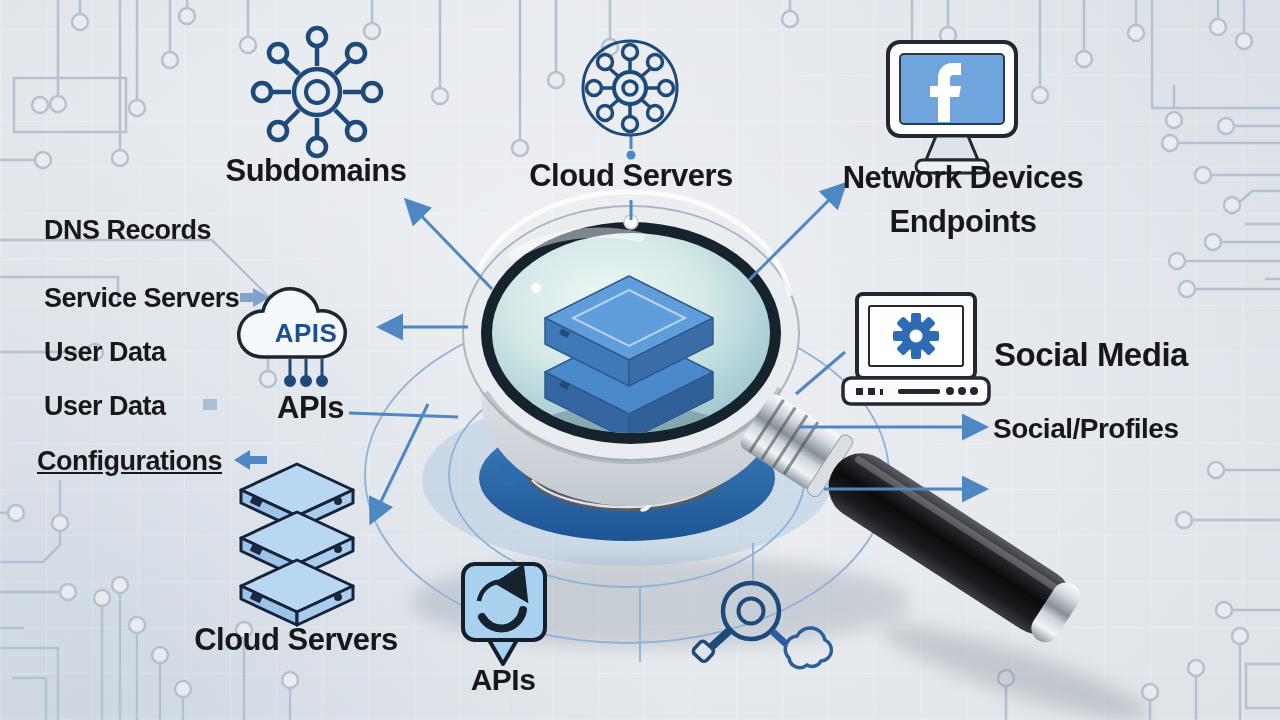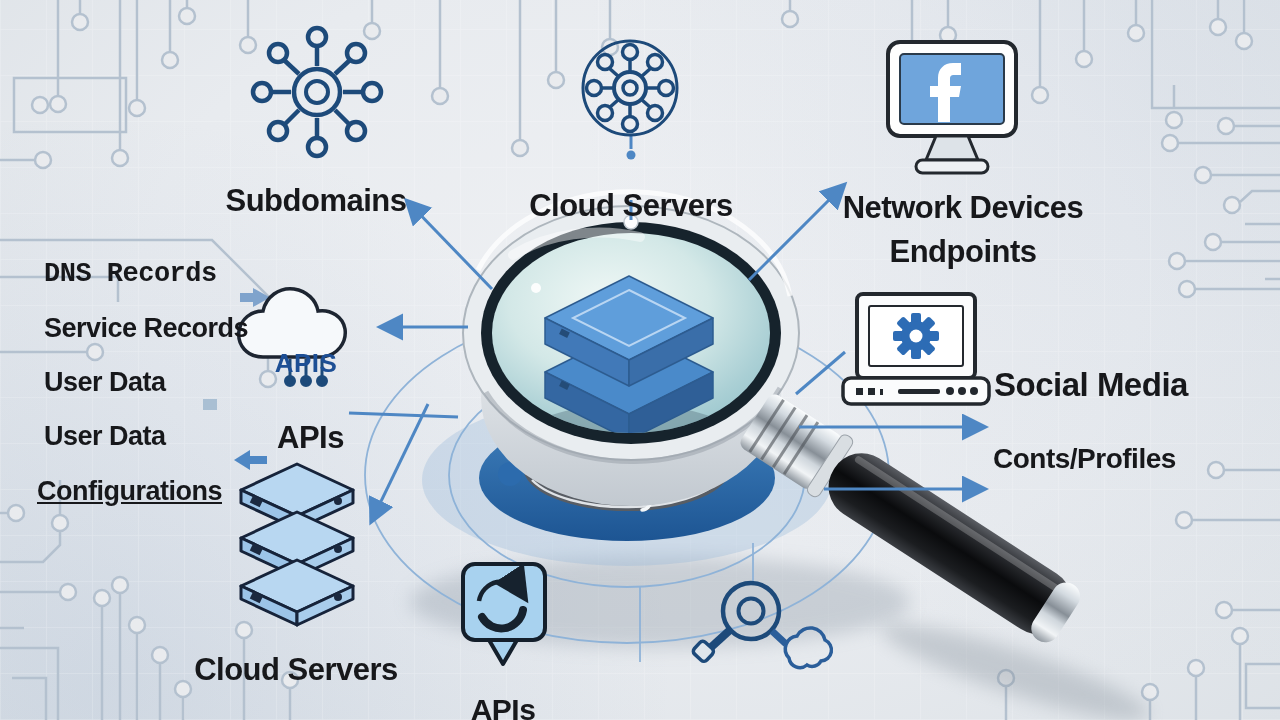--- a/index.html
+++ b/index.html
@@ -9,21 +9,21 @@
      background:
        radial-gradient(circle at 8% 95%, rgba(120,150,190,.16), transparent 42%),
        radial-gradient(circle at 92% 12%, rgba(150,170,200,.10), transparent 45%),
        radial-gradient(ellipse at 50% 40%, #eef0f3 0%, #e8ebef 55%, #dde2e7 100%);}
   .stage::before{content:"";position:absolute;inset:0;pointer-events:none;opacity:.30;
      background-image:
        repeating-linear-gradient(0deg, rgba(255,255,255,.55) 0 1px, transparent 1px 46px),
        repeating-linear-gradient(90deg, rgba(255,255,255,.55) 0 1px, transparent 1px 46px);}
   svg.art{position:absolute;left:0;top:0;}
   .lbl{position:absolute;font-weight:bold;color:#17181b;letter-spacing:-0.5px;
-       white-space:nowrap;pointer-events:none;margin-top:30px;}
+       white-space:nowrap;pointer-events:none;}
   .ctr{text-align:center;white-space:normal;}
   .f31{font-size:31px;}
   .f27{font-size:27px;}
   .f28{font-size:28px;}
   .f30{font-size:30px;}
   .f33{font-size:33px;}
   .cloudtxt{font-size:26px;color:#1d4f95;letter-spacing:.5px;}
 </style>
 </head>
 <body>
@@ -426,20 +426,20 @@
 <div class="lbl f33" style="left:994px;top:336px;">Social Media</div>
 
 <div class="lbl ctr cloudtxt" style="left:250px;top:318px;width:112px;font-weight:bold;">APIS</div>
 
 <div class="lbl ctr f31" style="left:243px;top:390px;width:135px;">APIs</div>
 
 <div class="lbl ctr f31" style="left:131px;top:622px;width:330px;">Cloud Servers</div>
 
 <div class="lbl ctr f30" style="left:433px;top:663px;width:140px;">APIs</div>
 
-<div class="lbl f27" style="left:44px;top:229px;font-family:Liberation Mono, monospace;">DNS Records</div>
-<div class="lbl f27" style="left:44px;top:283px;">Service Records</div>
+<div class="lbl f27" style="left:44px;top:215px;">DNS Records</div>
+<div class="lbl f27" style="left:44px;top:283px;">Service Servers</div>
 <div class="lbl f27" style="left:44px;top:337px;">User Data</div>
 <div class="lbl f27" style="left:44px;top:391px;">User Data</div>
 <div class="lbl f27" style="left:37px;top:446px;text-decoration:underline;">Configurations</div>
 
-<div class="lbl f28" style="left:993px;top:413px;">Conts/Profiles</div>
+<div class="lbl f28" style="left:993px;top:413px;">Social/Profiles</div>
 </div>
 
 </body></html>

